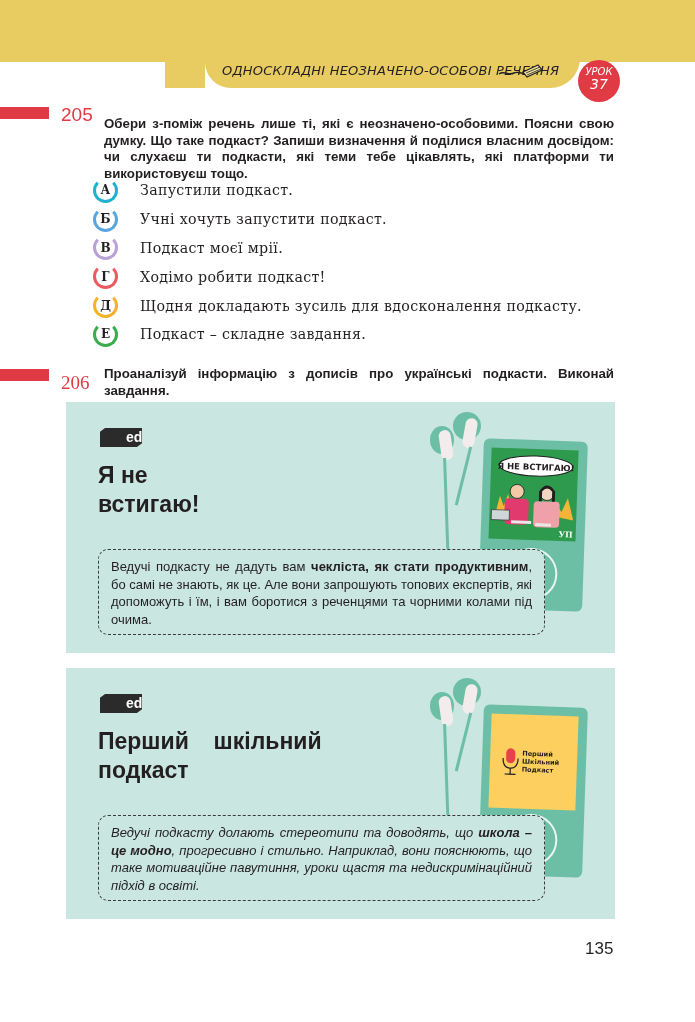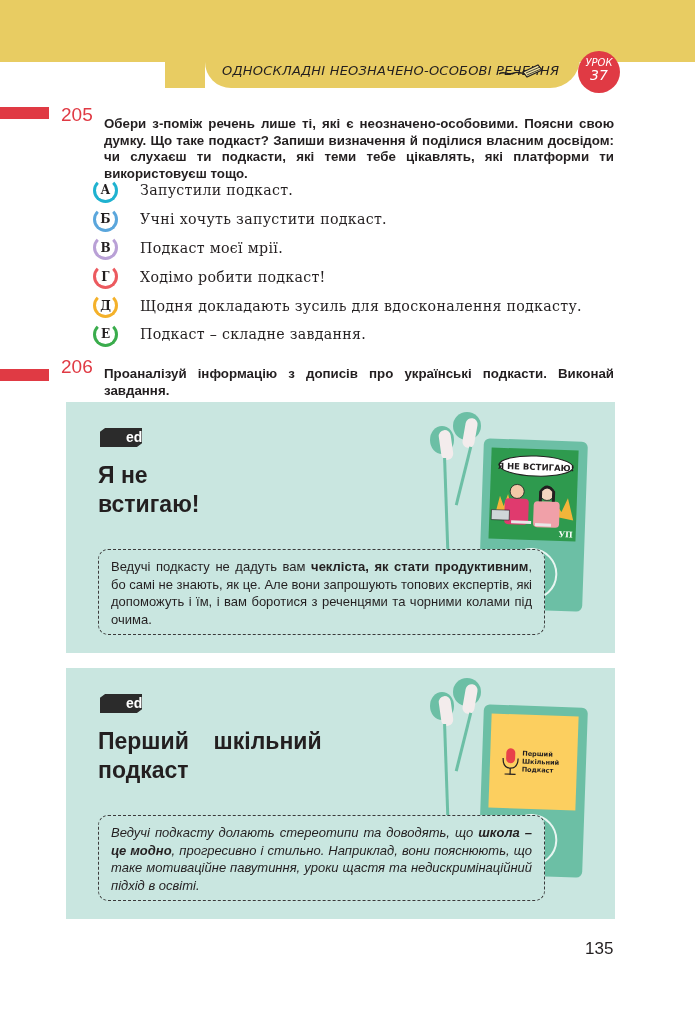--- a/index.html
+++ b/index.html
@@ -5,21 +5,21 @@
     * { box-sizing: border-box; margin: 0; padding: 0; }
     html, body { width: 695px; height: 1022px; background: #ffffff; overflow: hidden; }
     body { position: relative; font-family: "Liberation Sans", sans-serif; color: #231f20; }
 
     
     .top-band { position: absolute; left: 0; top: 0; width: 695px; height: 62px; background: #e8cc62; }
     .title-tab { position: absolute; left: 205px; top: 55px; width: 375px; height: 33px; background: #e8cc62; border-bottom-left-radius: 26px; border-bottom-right-radius: 30px; }
     .title-tab::before { content: ""; position: absolute; left: -40px; top: 0; width: 40px; height: 33px; background: #e8cc62; }
     .header-title { position: absolute; left: 222px; top: 63px; font-family: "DejaVu Sans", sans-serif; font-style: italic; font-size: 13px; letter-spacing: 0.2px; color: #231f20; }
     .pencil { position: absolute; left: 498px; top: 62px; width: 46px; height: 16px; }
-    .lesson-badge { position: absolute; left: 578px; top: 51px; width: 42px; height: 42px; border-radius: 50%; background: #e03a44; color: #fff; text-align: center; font-family: "DejaVu Sans", sans-serif; font-style: italic; line-height: 1; }
+    .lesson-badge { position: absolute; left: 578px; top: 60px; width: 42px; height: 42px; border-radius: 50%; background: #e03a44; color: #fff; text-align: center; font-family: "DejaVu Sans", sans-serif; font-style: italic; line-height: 1; }
     .lesson-badge .lbl { display: block; font-size: 10px; margin-top: 7px; }
     .lesson-badge .num { display: block; font-size: 14px; }
 
     
     .redbar { position: absolute; left: 0; height: 12px; background: #e03a44; }
     .task-num { position: absolute; left: 61px; font-family: "Liberation Sans", sans-serif; font-size: 19px; color: #e03a44; }
     .task-text { position: absolute; left: 104px; width: 510px; font-size: 13.3px; font-weight: bold; line-height: 16.5px; text-align: justify; color: #231f20; }
 
     
     .options { position: absolute; left: 93px; top: 176px; }
@@ -100,21 +100,21 @@
   </div>
   <div class="opt">
     <div class="opt-circle" style="border-color:#3aac4c; border-top-color:transparent;">
         <span>Е</span>
       </div>
     <div class="opt-text">Подкаст – складне завдання.</div>
   </div>
 </div>
 
 <div class="redbar" style="top:369px; width:49px;"></div>
-<div class="task-num" style="top:356px;">206</div>
+<div class="task-num" style="top:372px;font-family:Liberation Serif, serif;">206</div>
 <div class="task-text" style="top:366px;">Проаналізуй інформацію з дописів про українські подкасти. Виконай завдання.</div>
 
 <div class="card" style="top:402px; height:251px;">
   <div class="edera" style="top:26px;">edera</div>
   <div class="card-title" style="top:59px;">
     <div>Я не</div>
     <div>встигаю!</div>
   </div>
 
   <div class="player" style="left:360px; top:8px;">

